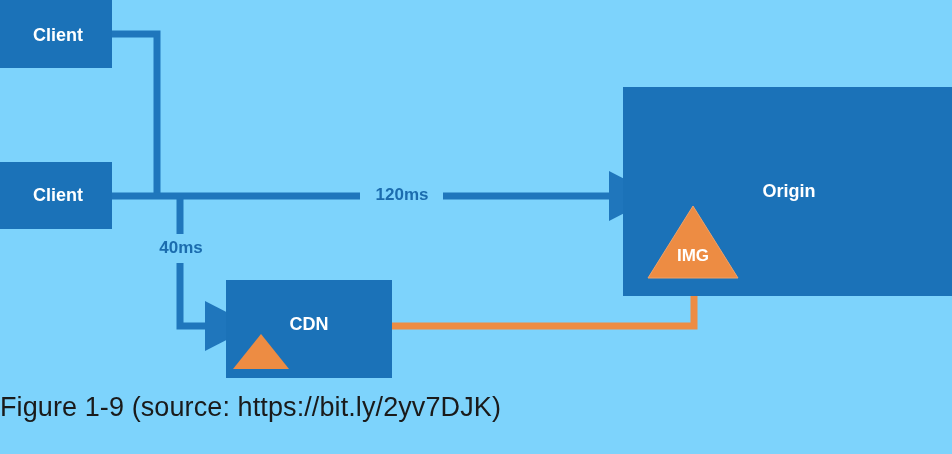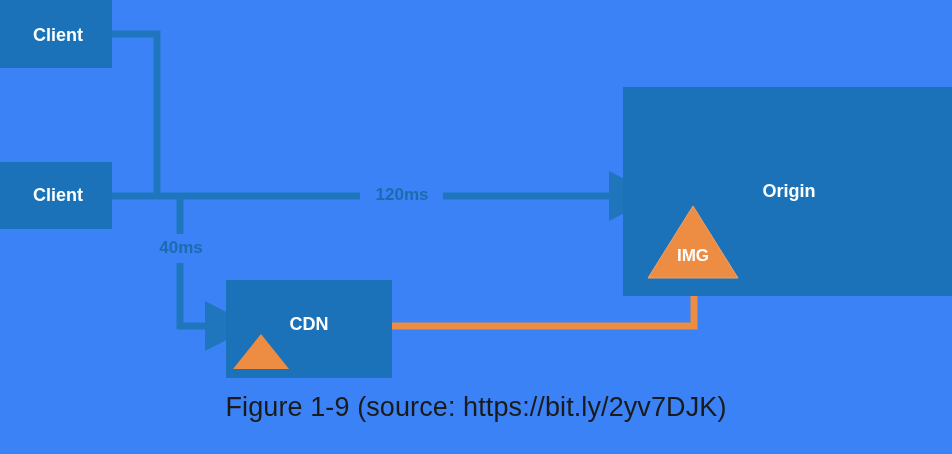--- a/index.html
+++ b/index.html
@@ -7,21 +7,21 @@
     padding: 0;
     background: #ffffff;
   }
   body {
     font-family: "Liberation Sans", sans-serif;
   }
   #diagram-root {
     position: relative;
     width: 952px;
     height: 454px;
-    background: #3b82f6;
+    background: #7dd3fc;
     overflow: hidden;
   }
   #diagram-svg {
     position: absolute;
     left: 0;
     top: 0;
     width: 952px;
     height: 454px;
   }
   .node-label {
@@ -35,21 +35,20 @@
     font-weight: bold;
     font-family: "Liberation Sans", sans-serif;
     text-anchor: middle;
     dominant-baseline: middle;
   }
   .caption-text {
     position: absolute;
     left: 0;
     right: 0;
     top: 392px;
-    text-align: center;
     font-family: "Liberation Sans", sans-serif;
     font-size: 27px;
     color: #1a1a1a;
     letter-spacing: 0.1px;
   }
 </style>
 </head>
 <body>
 
 <div id="diagram-root">

